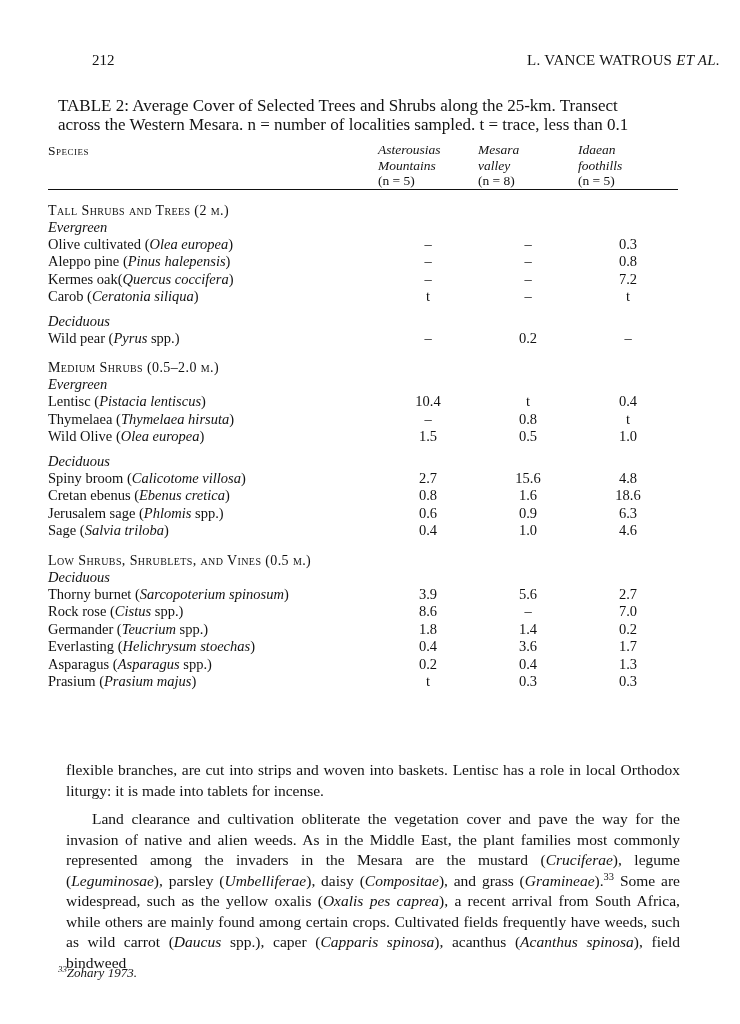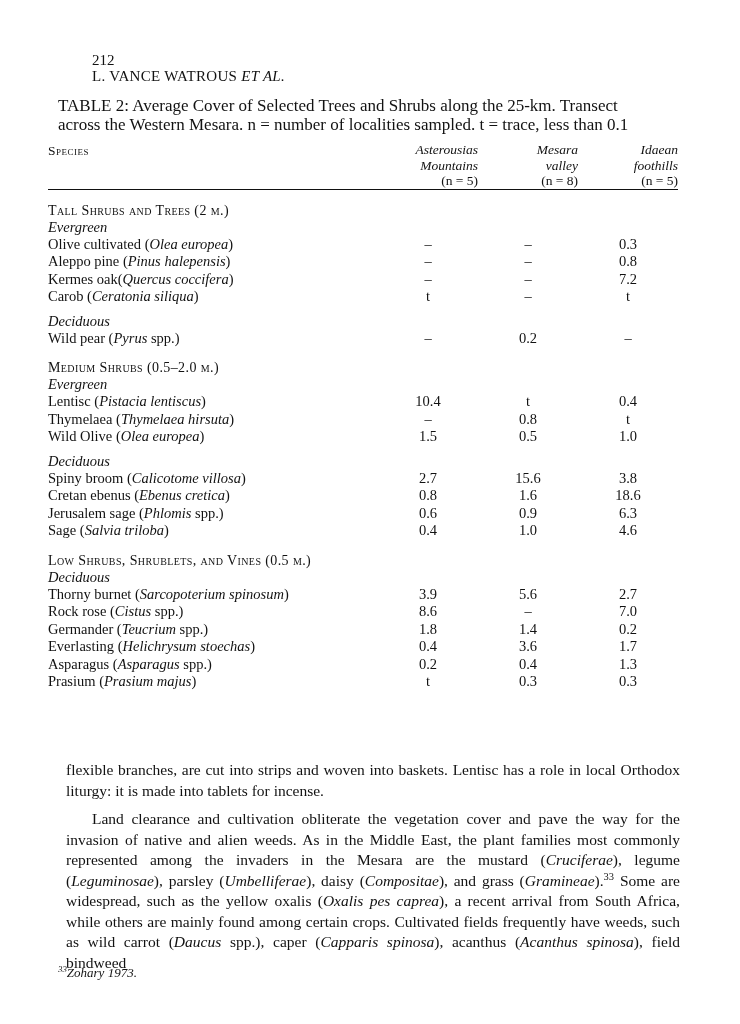--- a/index.html
+++ b/index.html
@@ -32,23 +32,23 @@
   }
   .page-num {
     position: absolute;
     left: 0;
     top: 0;
     font-size: 15px;
   }
   .running-title {
     position: absolute;
     left: 0;
-    top: 16px;
+    top: 0;
     width: 628px;
-    text-align: left;
+    text-align: right;
     font-size: 15px;
     letter-spacing: 0.3px;
   }
   .running-title .ital {
     font-style: italic;
   }
   .table-caption {
     position: absolute;
     top: 96px;
     left: 58px;
@@ -79,21 +79,21 @@
   }
   .hdr-species {
     font-variant: small-caps;
     font-size: 13.5px;
     letter-spacing: 0.5px;
   }
   .hdr-col {
     font-style: italic;
     font-size: 13.5px;
     line-height: 15.5px;
-    text-align: right;
+    text-align: left;
   }
   .hdr-col .n {
     font-style: normal;
   }
   .rule {
     border-top: 1px solid #111;
     height: 0;
     line-height: 0;
     font-size: 0;
   }
@@ -252,21 +252,21 @@
           <tr class="spacer-row">
             <td colspan="4"></td>
           </tr>
           <tr>
             <td colspan="4" class="subsect">Deciduous</td>
           </tr>
           <tr>
             <td class="col-species row-name">Spiny broom (<i>Calicotome villosa</i>)</td>
             <td class="col-num row-val">2.7</td>
             <td class="col-num row-val">15.6</td>
-            <td class="col-num row-val">3.8</td>
+            <td class="col-num row-val">4.8</td>
           </tr>
           <tr>
             <td class="col-species row-name">Cretan ebenus (<i>Ebenus cretica</i>)</td>
             <td class="col-num row-val">0.8</td>
             <td class="col-num row-val">1.6</td>
             <td class="col-num row-val">18.6</td>
           </tr>
           <tr>
             <td class="col-species row-name">Jerusalem sage (<i>Phlomis</i> spp.)</td>
             <td class="col-num row-val">0.6</td>

